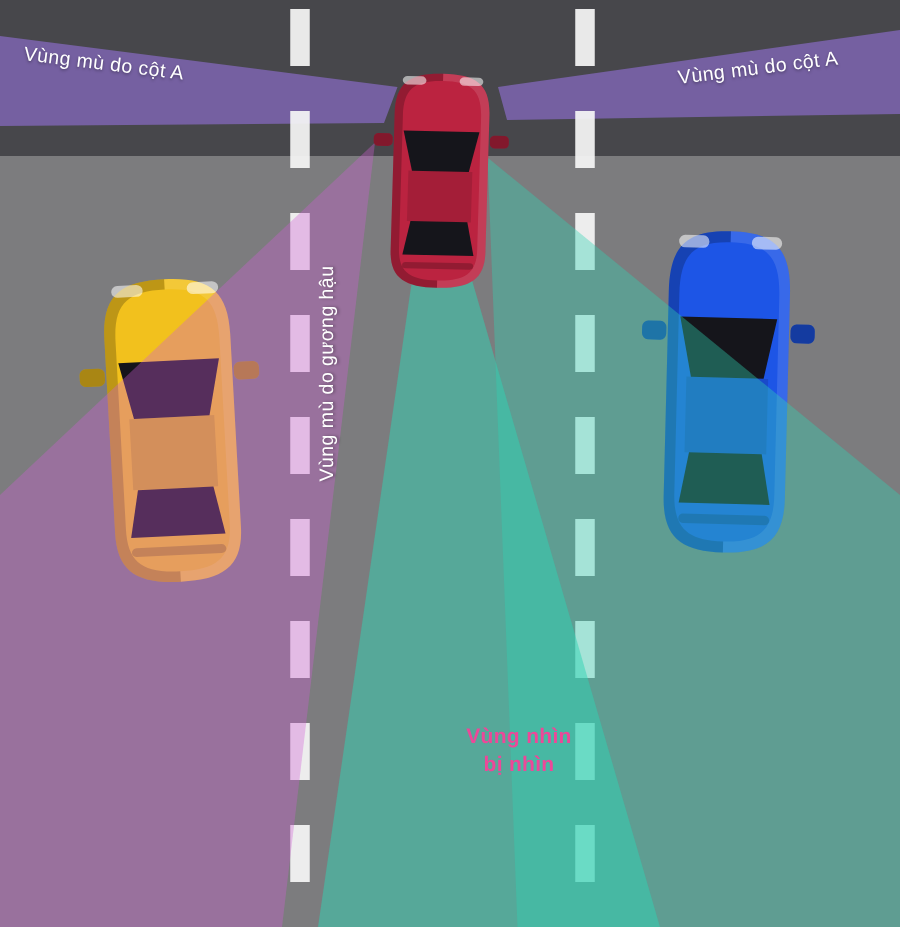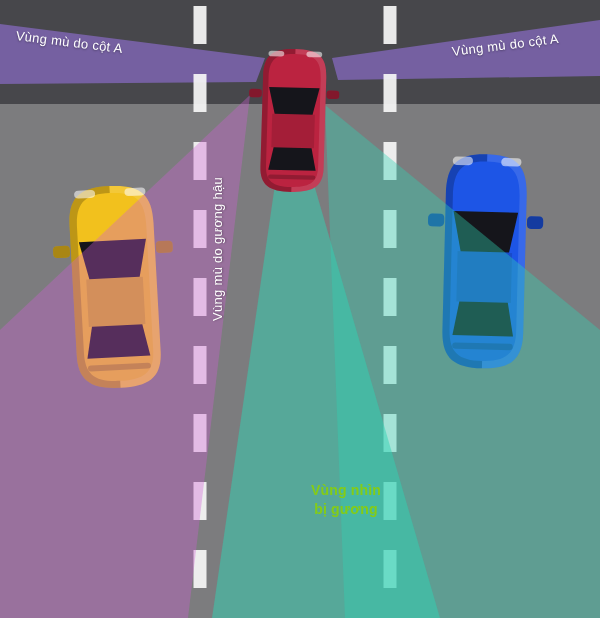--- a/index.html
+++ b/index.html
@@ -13,21 +13,21 @@
     white-space:nowrap;text-shadow:0 1px 2px rgba(0,0,0,.35);
   }
   .pillar-left{left:16px;top:28px;transform:rotate(7deg);transform-origin:left center;}
   .pillar-right{left:452px;top:44px;transform:rotate(-7deg);transform-origin:left center;}
   .mirror-blind{
     left:104px;top:240px;width:230px;height:18px;text-align:center;
     transform:rotate(-90deg);transform-origin:center center;
   }
   .overlap{
     position:absolute;left:288px;top:481px;width:116px;text-align:center;
-    color:#84cc16;font-size:14px;line-height:19px;font-weight:bold;
+    color:#ec4899;font-size:14px;line-height:19px;font-weight:bold;
     text-shadow:none;letter-spacing:.2px;
   }
 </style>
 </head>
 <body>
 
 <div class="stage">
 
   <svg width="600" height="618" viewBox="0 0 600 618">
     <defs>
@@ -77,16 +77,16 @@
   </svg>
 
   <div class="label pillar-left">Vùng mù do cột A</div>
 
   <div class="label pillar-right">Vùng mù do cột A</div>
 
   <div class="label mirror-blind">Vùng mù do gương hậu</div>
 
   <div class="overlap">
     <div>Vùng nhìn</div>
-    <div>bị gương</div>
+    <div>bị nhìn</div>
   </div>
 
 </div>
 
 </body></html>

